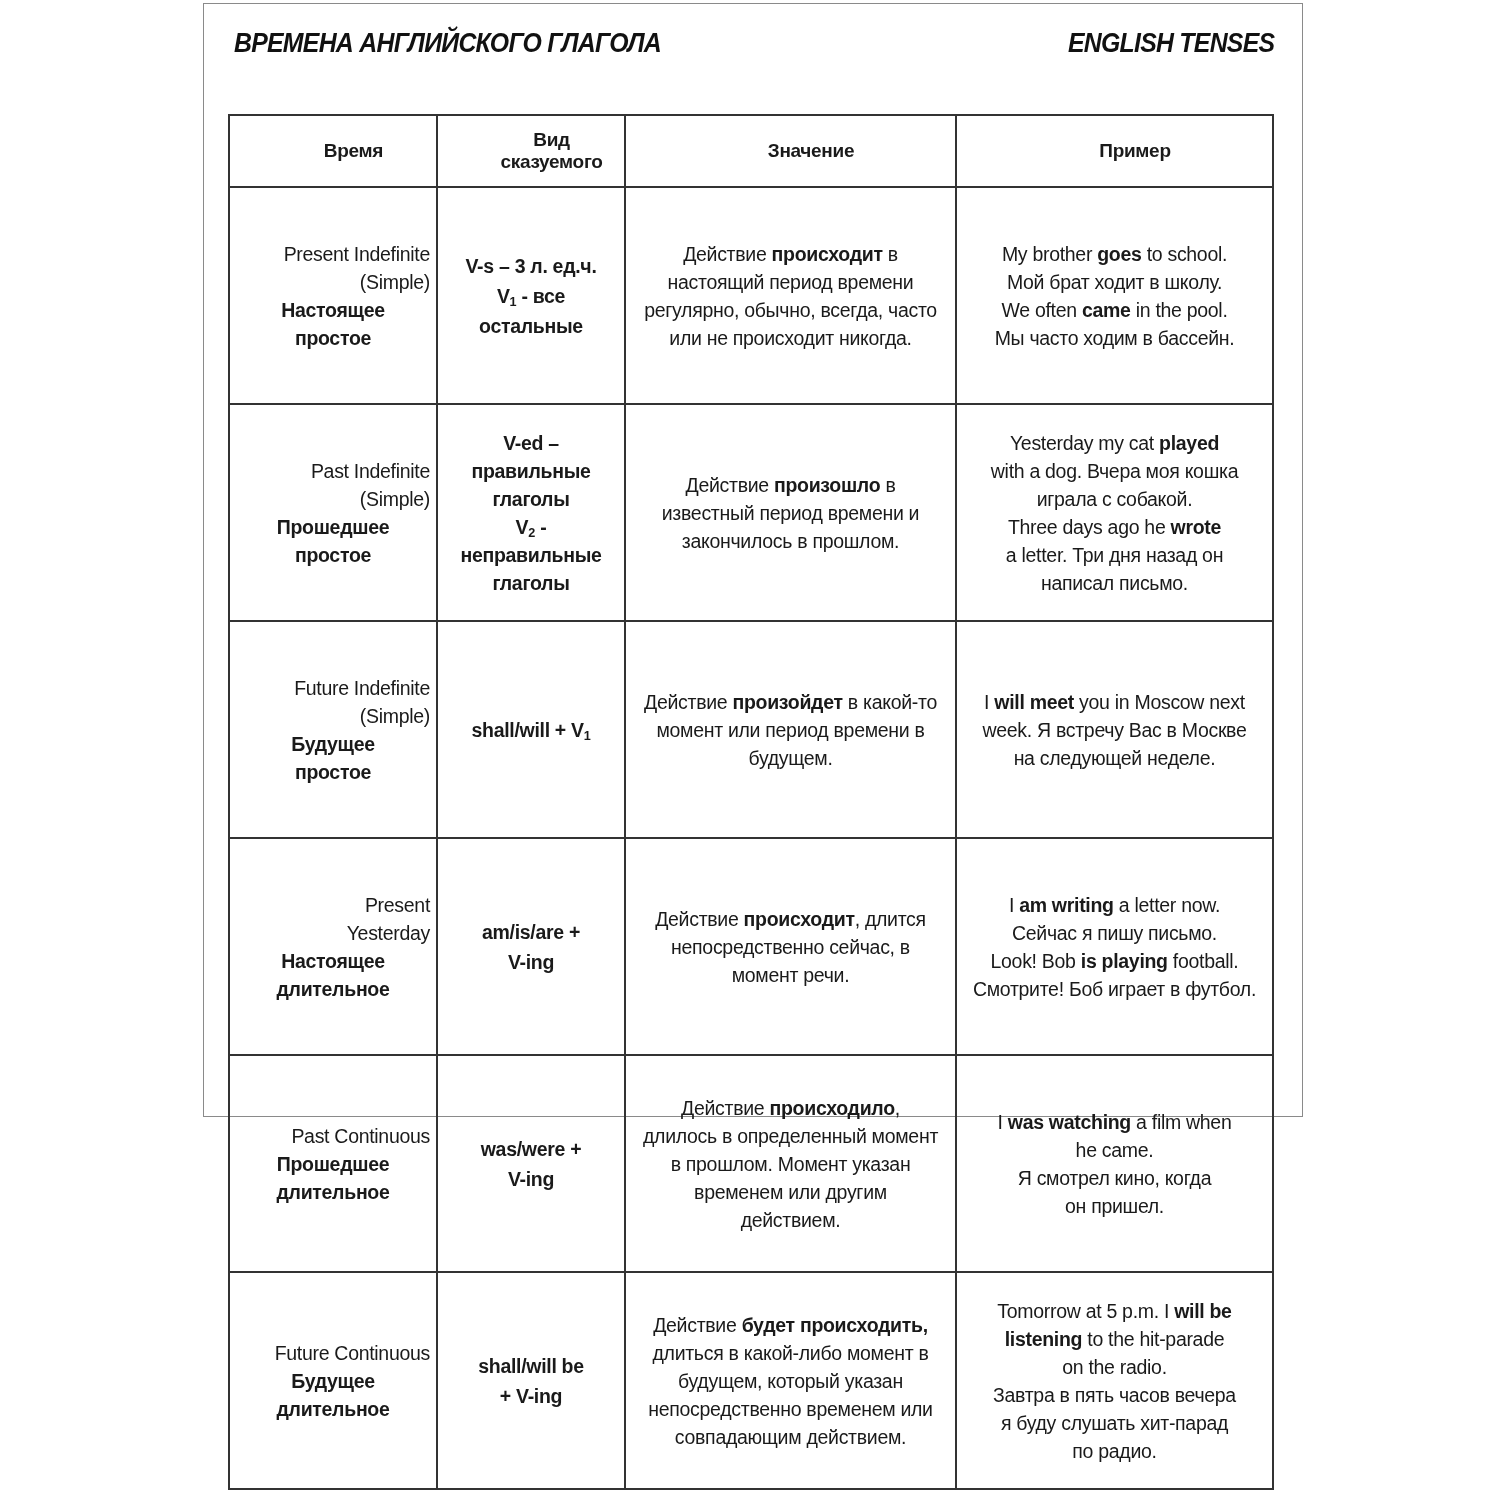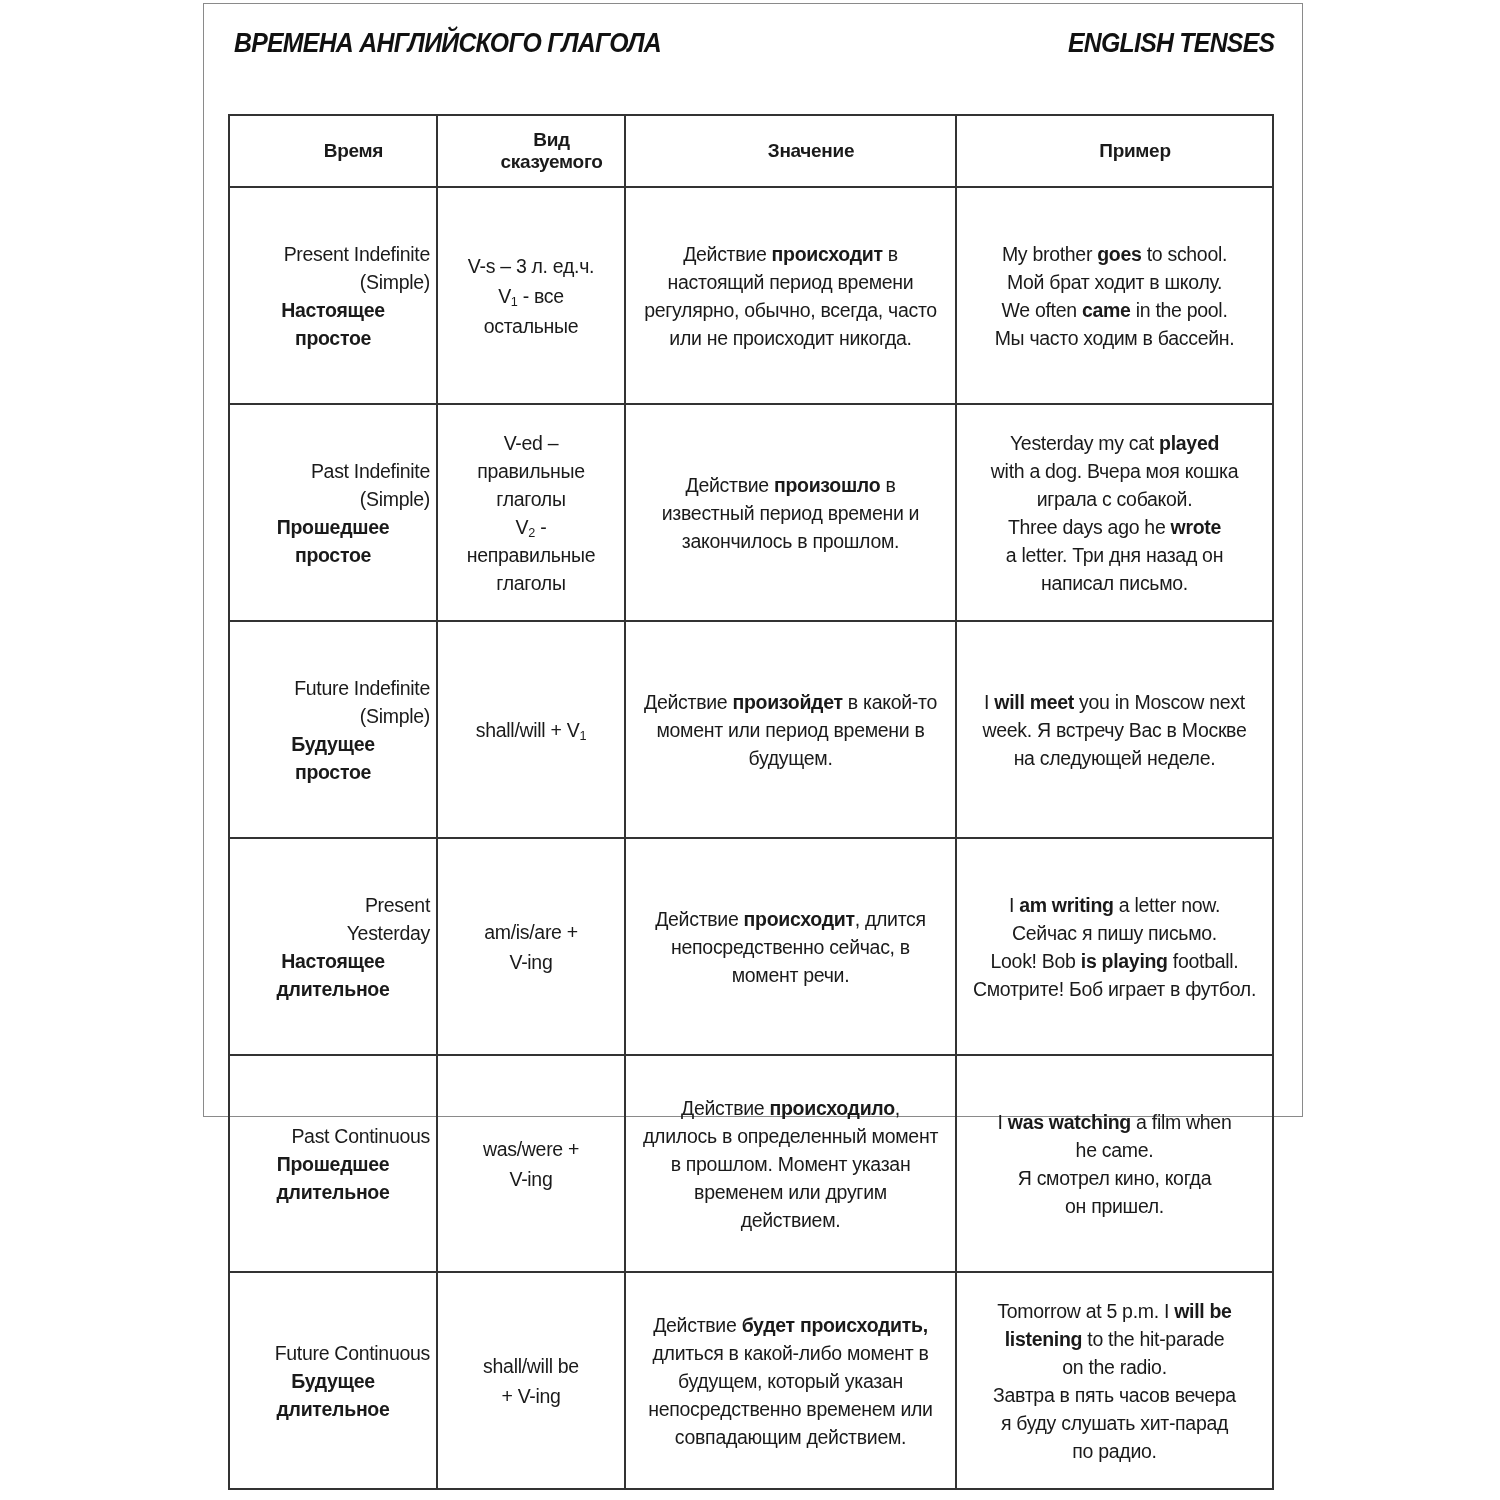--- a/index.html
+++ b/index.html
@@ -68,21 +68,21 @@
       letter-spacing: -0.3px;
       padding-left: 47px;
     }
     table.tenses td {
       height: 217px;
       font-size: 19.5px;
       line-height: 28px;
       letter-spacing: -0.3px;
     }
     td.c-tense { line-height: 30.5px; font-size: 20px; }
-    td.c-form { font-weight: normal; font-size: 20px; line-height: 26px; }
+    td.c-form { font-weight: bold; font-size: 20px; line-height: 26px; }
     td.c-form.wide { line-height: 30px; }
     .tense-en { font-weight: normal; display: block; text-align: right; }
     .tense-ru { display: block; font-weight: bold; }
     .line { display: block; }
     b { font-weight: bold; }
     sub { font-size: 0.65em; vertical-align: -0.25em; line-height: 0; }
   </style>
 </head>
 <body>
 

